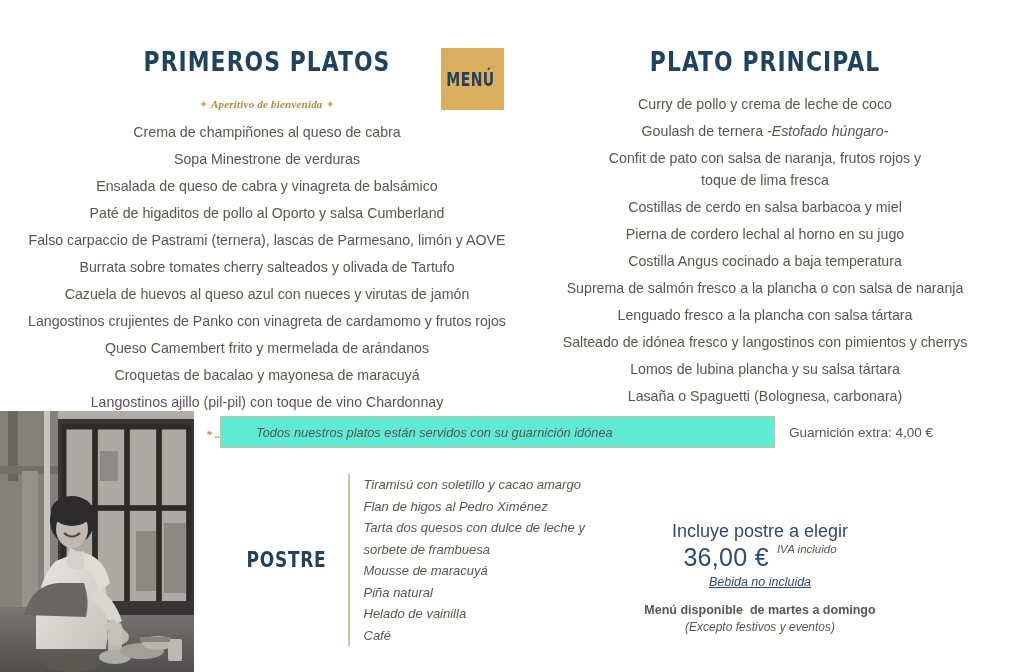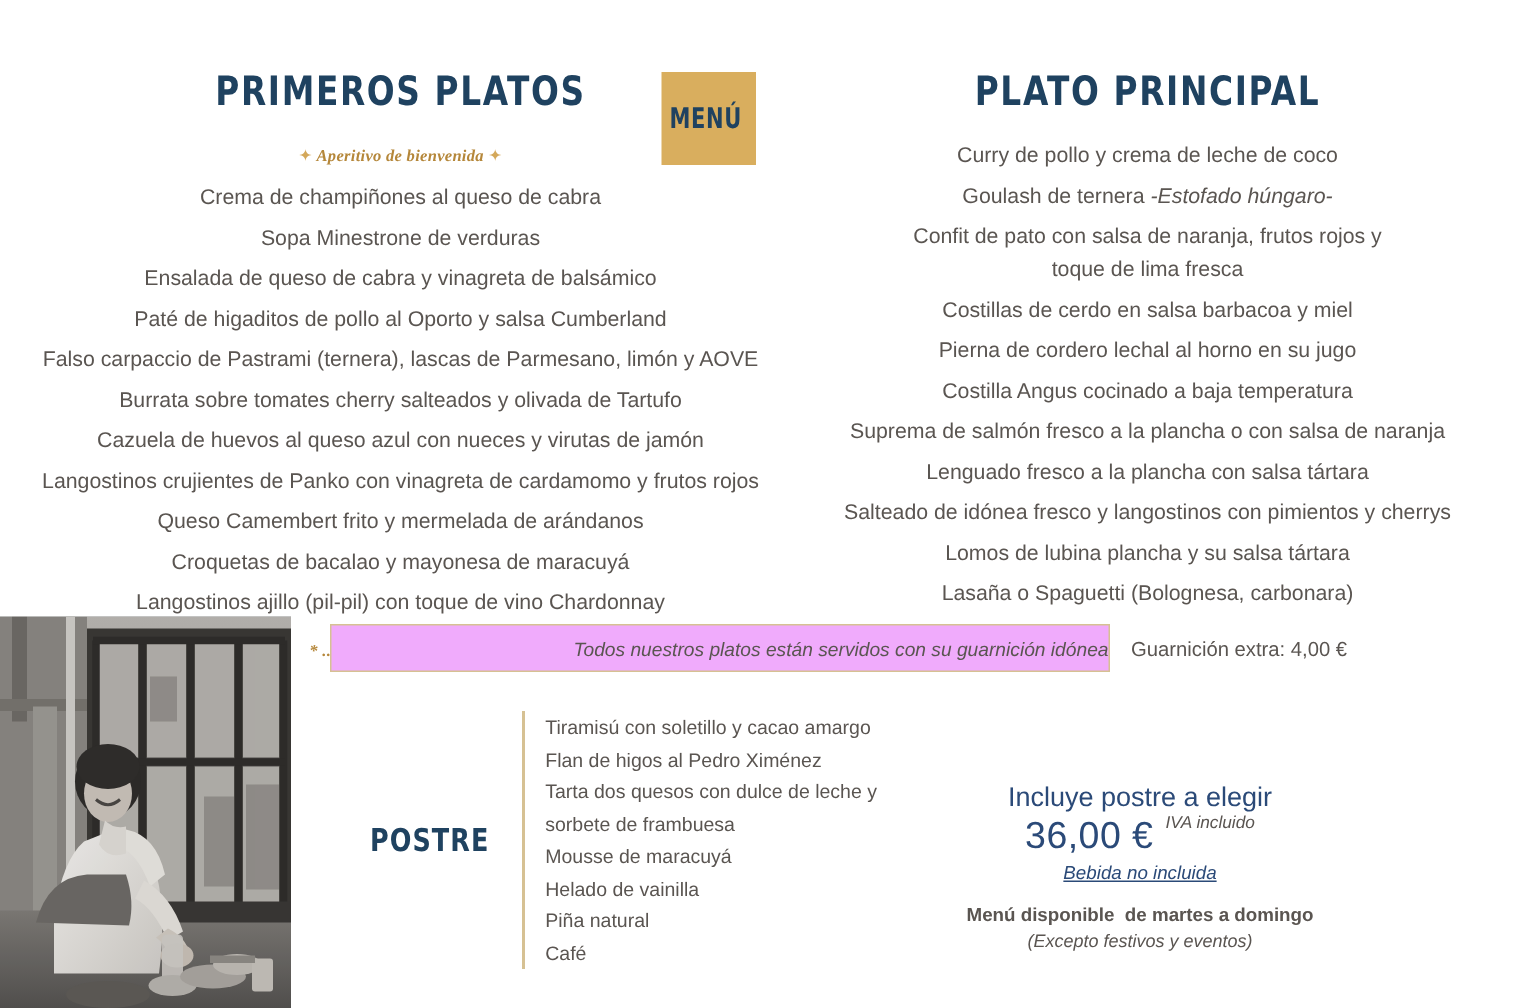--- a/index.html
+++ b/index.html
@@ -88,22 +88,23 @@
     display: flex;
     align-items: center;
     gap: 14px;
   }
   .garnish-box {
     width: 518px;
     height: 30px;
     border: 1.5px solid #d6c193;
     display: flex;
     align-items: center;
-    justify-content: flex-end;
-    background: #f0abfc;
+    justify-content: flex-start;
+    background: #5eead4;
+    padding-left: 35px;
   }
   .garnish-box-text {
     font-size: 12.8px;
     font-style: italic;
     color: #5a5551;
   }
   .garnish-extra {
     font-size: 13.5px;
     color: #5a5551;
     white-space: nowrap;
@@ -141,20 +142,21 @@
     transform: scaleX(0.9);
   }
   .dessert-divider {
     width: 1.5px;
     background: #d6c193;
     align-self: stretch;
     min-height: 160px;
   }
   .dessert-list {
     padding-left: 14px;
+    font-style: italic;
   }
   .dessert-item {
     font-size: 13px;
     line-height: 21.5px;
     color: #5a5551;
     white-space: pre-line;
   }
 
   
   .price-block {
@@ -368,22 +370,22 @@
 
 <div class="dessert-section">
   <div class="dessert-label">POSTRE</div>
   <div class="dessert-divider"></div>
   <div class="dessert-list">
     <div class="dessert-item">Tiramisú con soletillo y cacao amargo</div>
     <div class="dessert-item">Flan de higos al Pedro Ximénez</div>
     <div class="dessert-item">Tarta dos quesos con dulce de leche y
    sorbete de frambuesa</div>
     <div class="dessert-item">Mousse de maracuyá</div>
+    <div class="dessert-item">Piña natural</div>
     <div class="dessert-item">Helado de vainilla</div>
-    <div class="dessert-item">Piña natural</div>
     <div class="dessert-item">Café</div>
   </div>
 </div>
 
 <div class="price-block">
   <div class="price-includes">Incluye postre a elegir</div>
   <div class="price-row">
     <span class="price-amount">36,00 €</span>
     <span class="price-vat">IVA incluido</span>
   </div>

